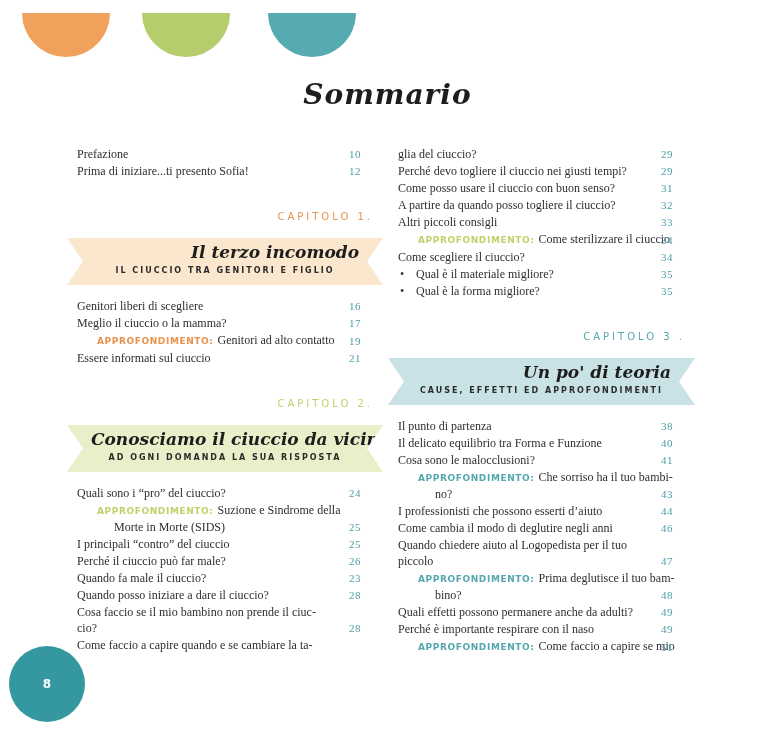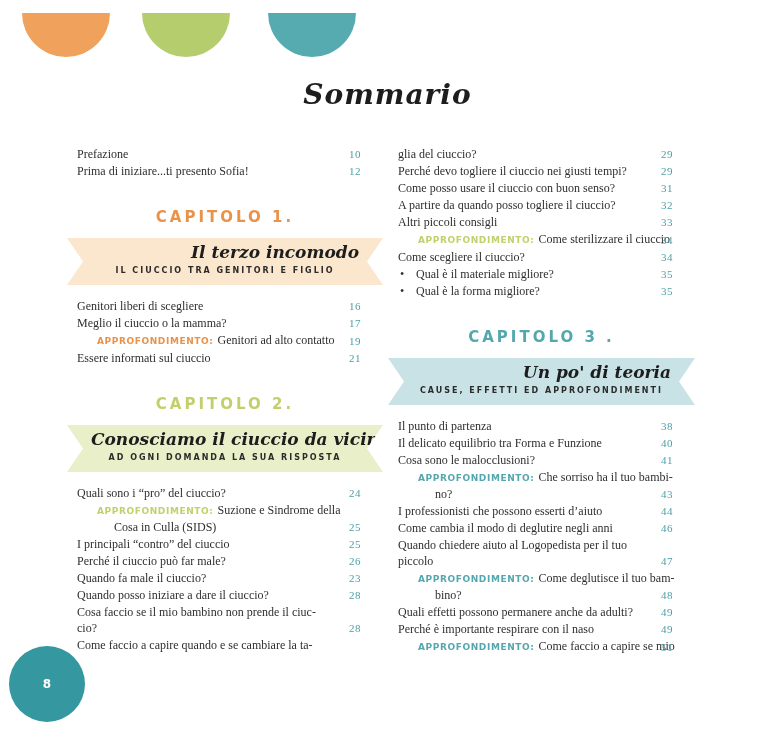--- a/index.html
+++ b/index.html
@@ -47,22 +47,22 @@
   }
   .bullet{display:inline-block;width:16px;padding-left:2px;}
   .aplabel{
     font-family:"DejaVu Sans", sans-serif;
     font-size:9px;font-weight:bold;letter-spacing:0.6px;
     margin-right:4px;
   }
 
   .chapter-heading{
     font-family:"DejaVu Sans", sans-serif;
-    font-weight:bold;font-size:15px;letter-spacing:3px;
-    text-align:center;margin:30px 0 0 0;height:18px;
+    font-weight:normal;font-size:10px;letter-spacing:3px;
+    text-align:right;margin:30px 0 0 0;height:18px;
   }
   .banner{
     margin-top:11px;margin-left:-10px;
     width:calc(100% + 20px);
     padding:5px 24px 6px 24px;box-sizing:border-box;
     text-align:center;
     clip-path:polygon(0 0,100% 0,calc(100% - 16px) 50%,100% 100%,0 100%,16px 50%);
   }
   .banner-title{
     font-family:"DejaVu Serif", serif;
@@ -161,21 +161,21 @@
       <div class="entries">
         <div class="row">
           <div class="txt">
             <div class="line"><span>Quali sono i “pro” del ciuccio?</span></div>
           </div>
           <span class="num" style="color: rgb(77, 159, 166);">24</span>
         </div>
         <div class="row">
           <div class="txt">
             <div class="line indent"><span class="aplabel" style="color: rgb(195, 207, 106);">APPROFONDIMENTO:</span><span>Suzione e Sindrome della</span></div>
-            <div class="line cont-deep">Cosa in Culla (SIDS)</div>
+            <div class="line cont-deep">Morte in Morte (SIDS)</div>
           </div>
           <span class="num" style="color: rgb(77, 159, 166);">25</span>
         </div>
         <div class="row">
           <div class="txt">
             <div class="line"><span>I principali “contro” del ciuccio</span></div>
           </div>
           <span class="num" style="color: rgb(77, 159, 166);">25</span>
         </div>
         <div class="row">
@@ -313,21 +313,21 @@
         </div>
         <div class="row">
           <div class="txt">
             <div class="line"><span>Quando chiedere aiuto al Logopedista per il tuo</span></div>
             <div class="line ">piccolo</div>
           </div>
           <span class="num" style="color: rgb(77, 159, 166);">47</span>
         </div>
         <div class="row">
           <div class="txt">
-            <div class="line indent"><span class="aplabel" style="color: rgb(85, 167, 174);">APPROFONDIMENTO:</span><span>Come deglutisce il tuo bam-</span></div>
+            <div class="line indent"><span class="aplabel" style="color: rgb(85, 167, 174);">APPROFONDIMENTO:</span><span>Prima deglutisce il tuo bam-</span></div>
             <div class="line cont-deep">bino?</div>
           </div>
           <span class="num" style="color: rgb(77, 159, 166);">48</span>
         </div>
         <div class="row">
           <div class="txt">
             <div class="line"><span>Quali effetti possono permanere anche da adulti?</span></div>
           </div>
           <span class="num" style="color: rgb(77, 159, 166);">49</span>
         </div>

